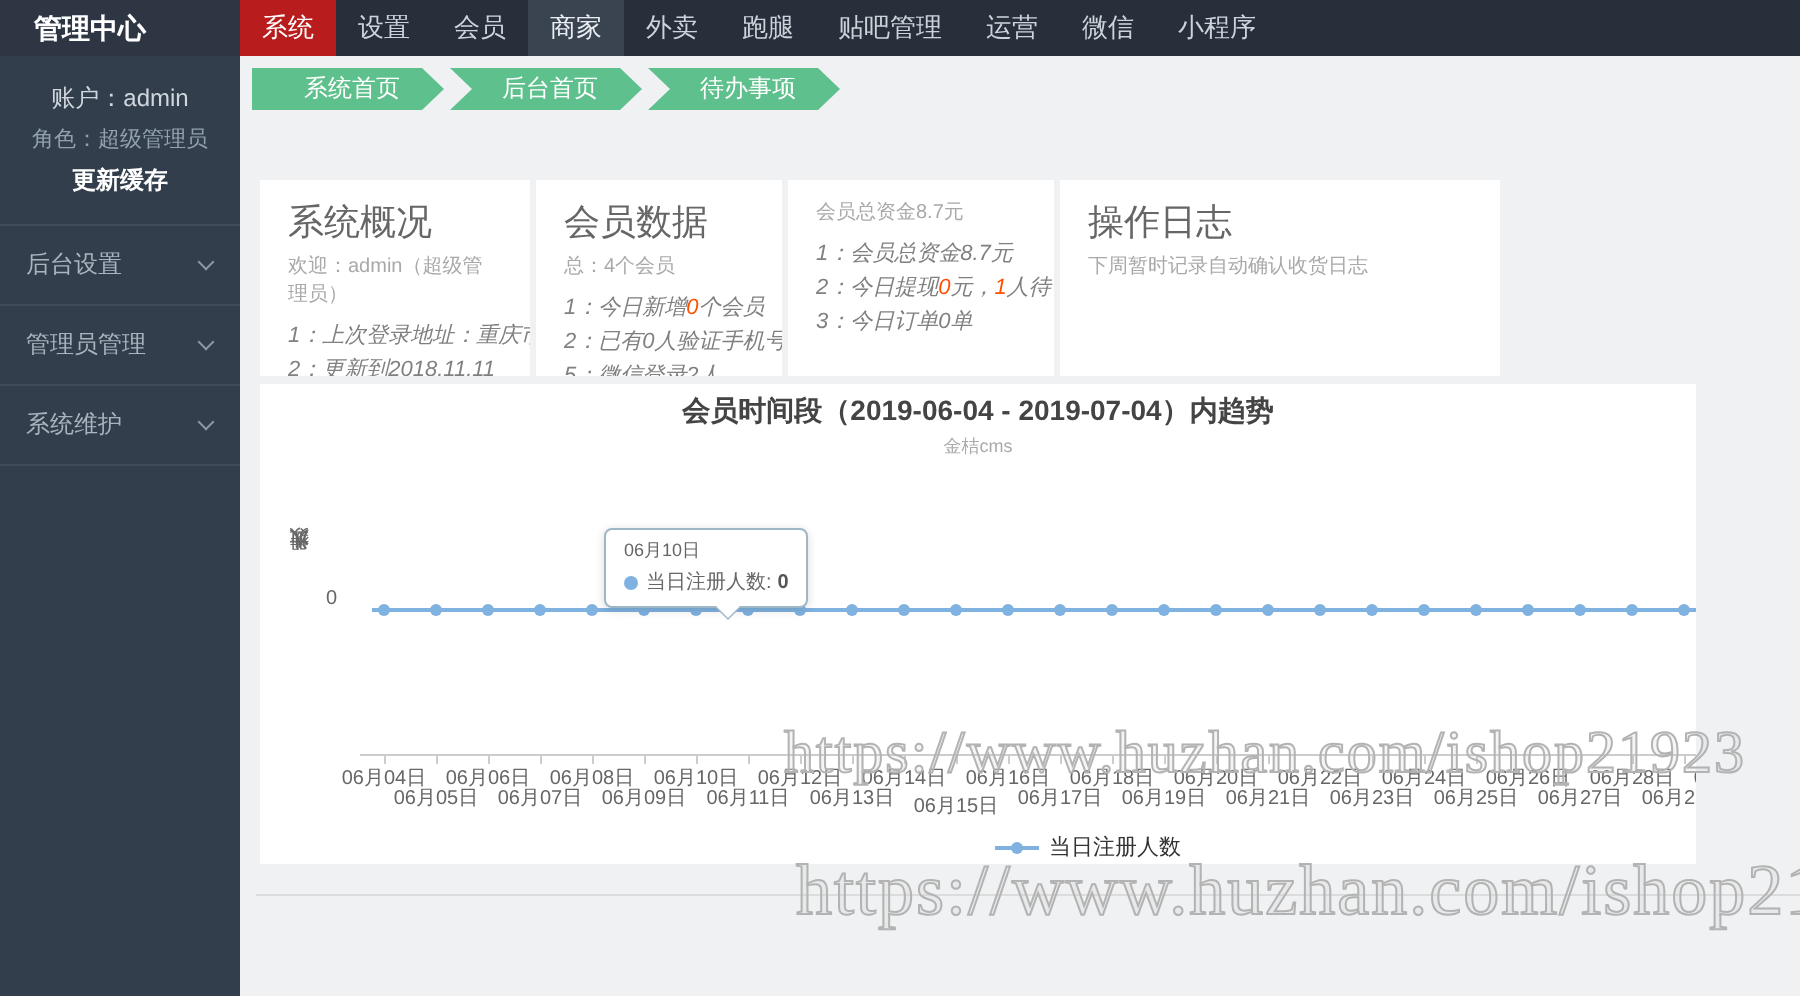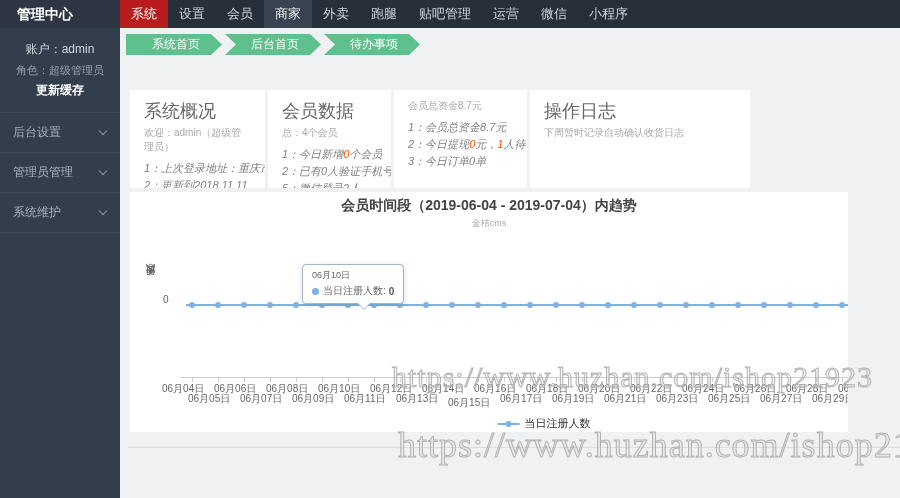--- a/index.html
+++ b/index.html
@@ -67,21 +67,21 @@
   .y-name { position:absolute; left:14px; top:88px; writing-mode:vertical-rl;
     transform:rotate(180deg); font-size:10px; color:#666; letter-spacing:1px; }
   .y-tick { position:absolute; left:33px; top:102px; font-size:10px; color:#666; }
   .plot { position:absolute; inset:0; overflow:hidden; }
   .axis-x { position:absolute; left:50px; right:0; top:185px; border-top:1px solid #ccc; }
   .series-line { position:absolute; left:56px; top:112px; width:786px; height:2px;
     background:var(--line-blue); }
   .dot { position:absolute; width:6px; height:6px; border-radius:50%;
     background:var(--line-blue); top:110px; }
   .tickmark { position:absolute; top:186px; width:1px; height:4px; background:#ccc; }
-  .xlab { position:absolute; width:60px; font-size:10px; color:#666; }
+  .xlab { position:absolute; width:60px; text-align:center; font-size:10px; color:#666; }
 
   .tooltip { position:absolute; left:172px; top:72px; background:#fff;
     border:1px solid #9fb6c6; border-radius:4px; padding:4px 9px 5px;
     box-shadow:0 1px 5px rgba(0,0,0,.15); z-index:5; }
   .tt-date { font-size:9px; color:#666; margin-bottom:2px; }
   .tt-row { display:flex; align-items:center; font-size:10px; color:#666; white-space:nowrap; }
   .tt-dot { width:7px; height:7px; border-radius:50%; background:var(--line-blue);
     display:inline-block; margin-right:4px; }
   .tt-val { font-weight:bold; color:#555; margin-left:3px; }
   .tt-arrow { position:absolute; bottom:-6px; left:55%; width:0; height:0;

